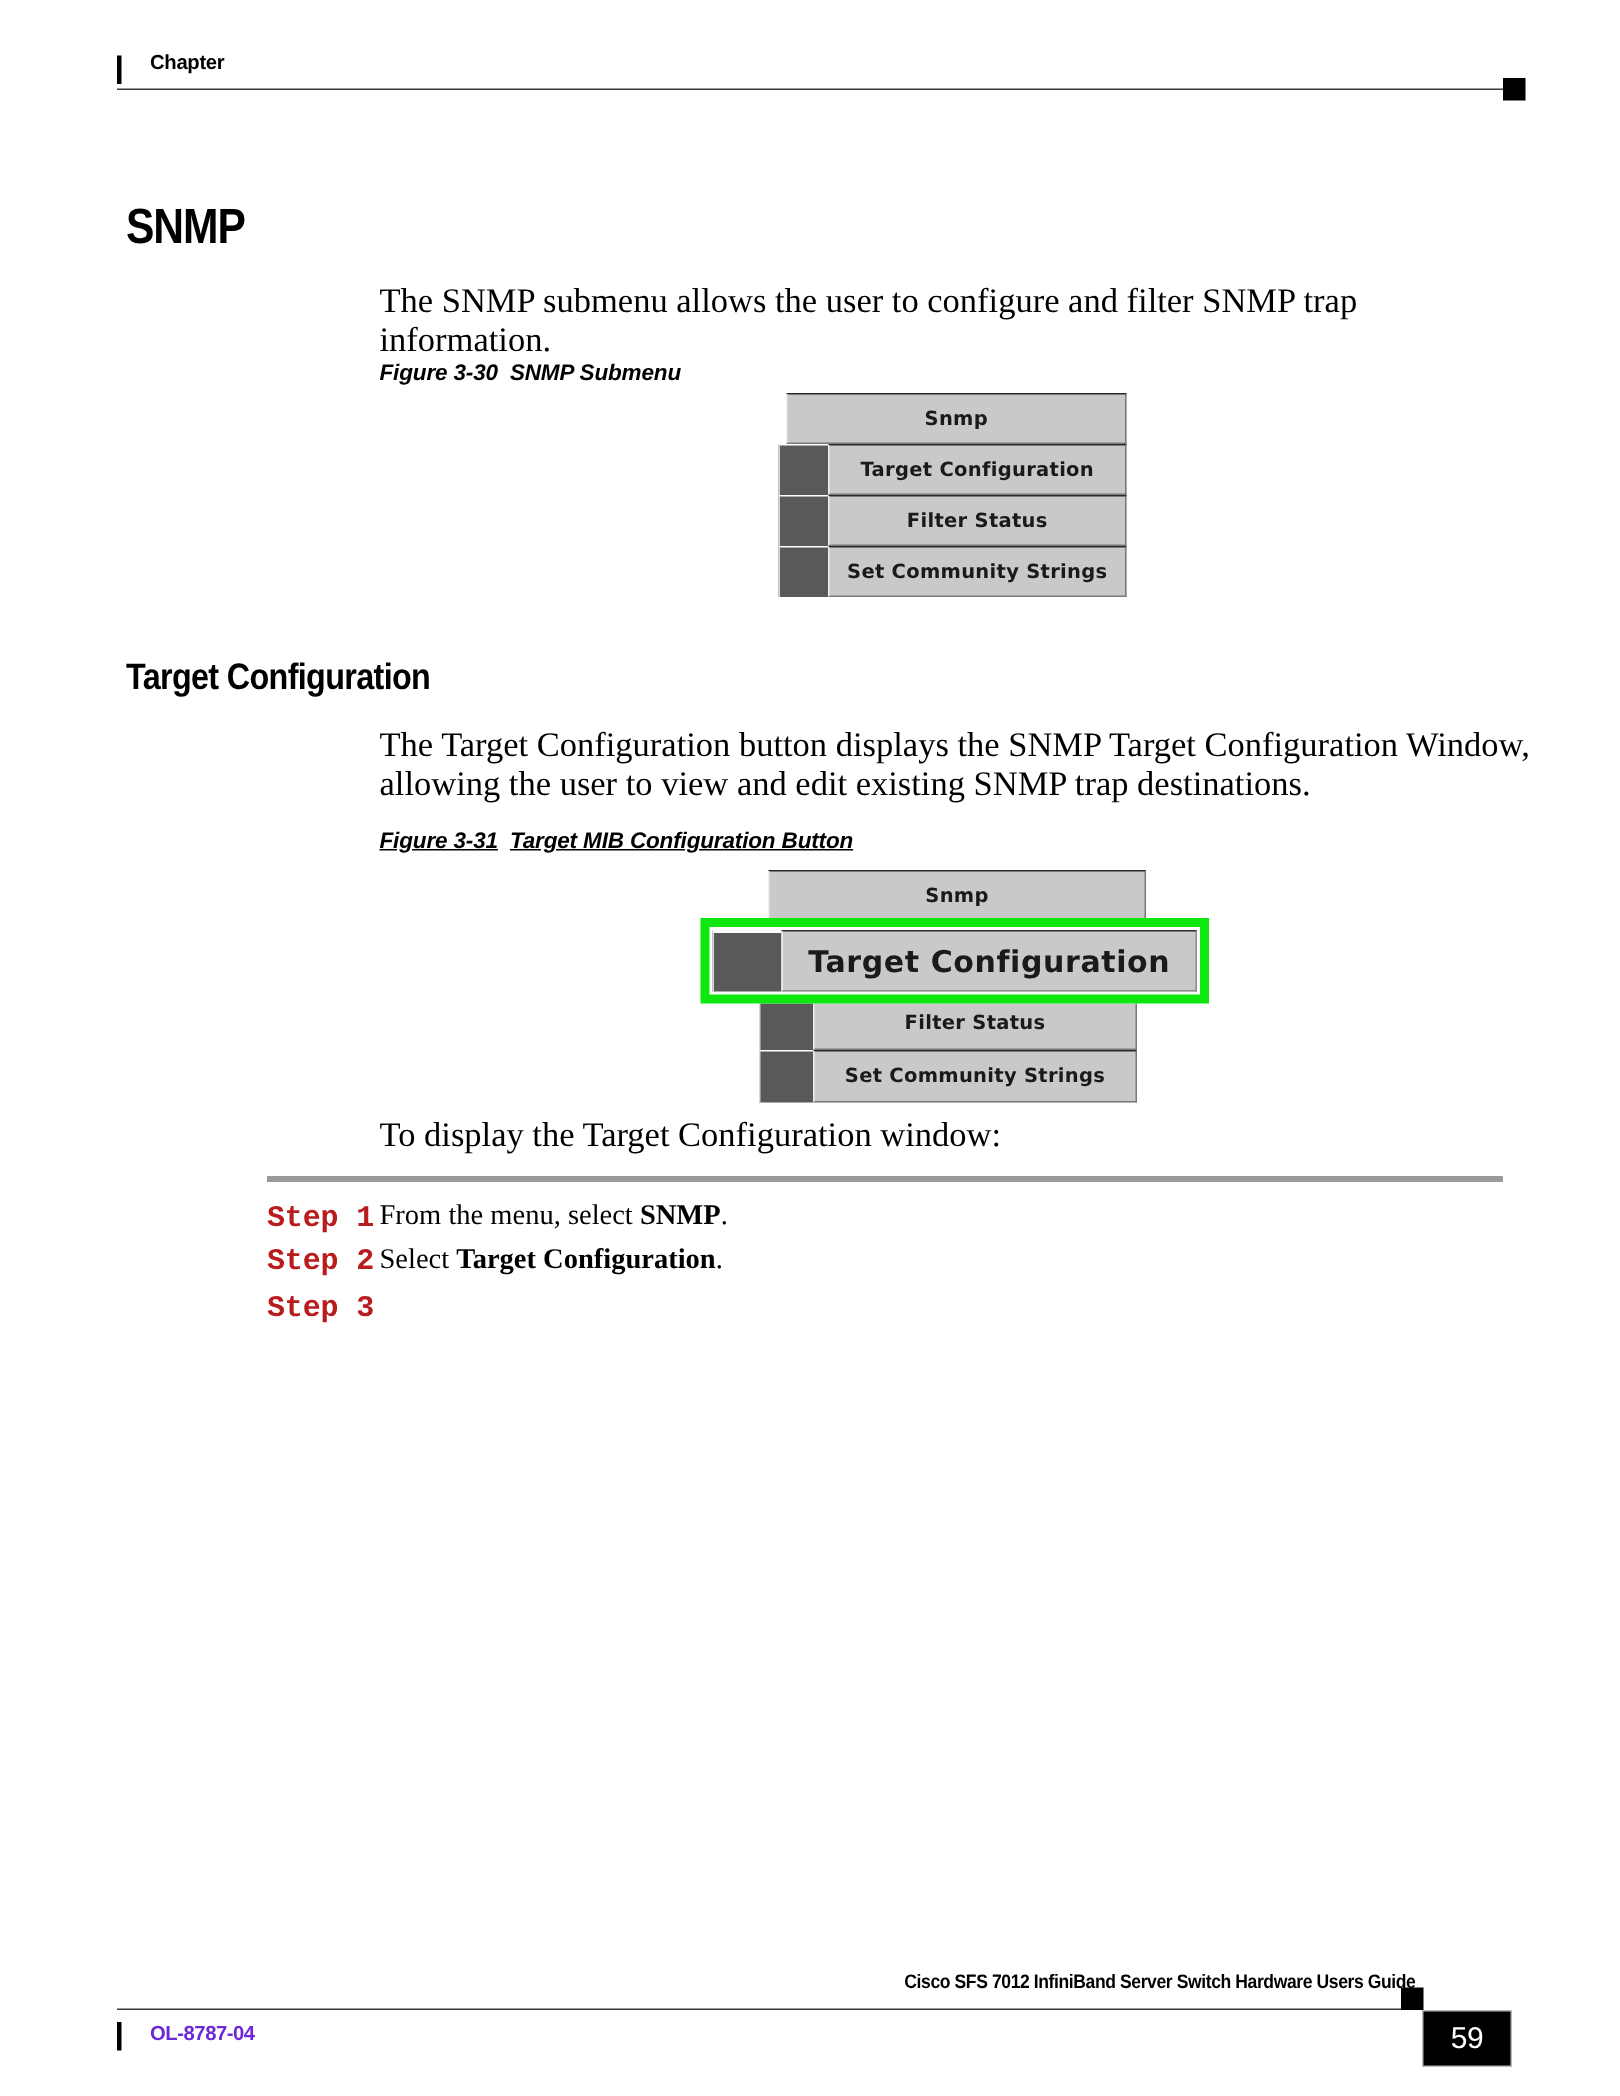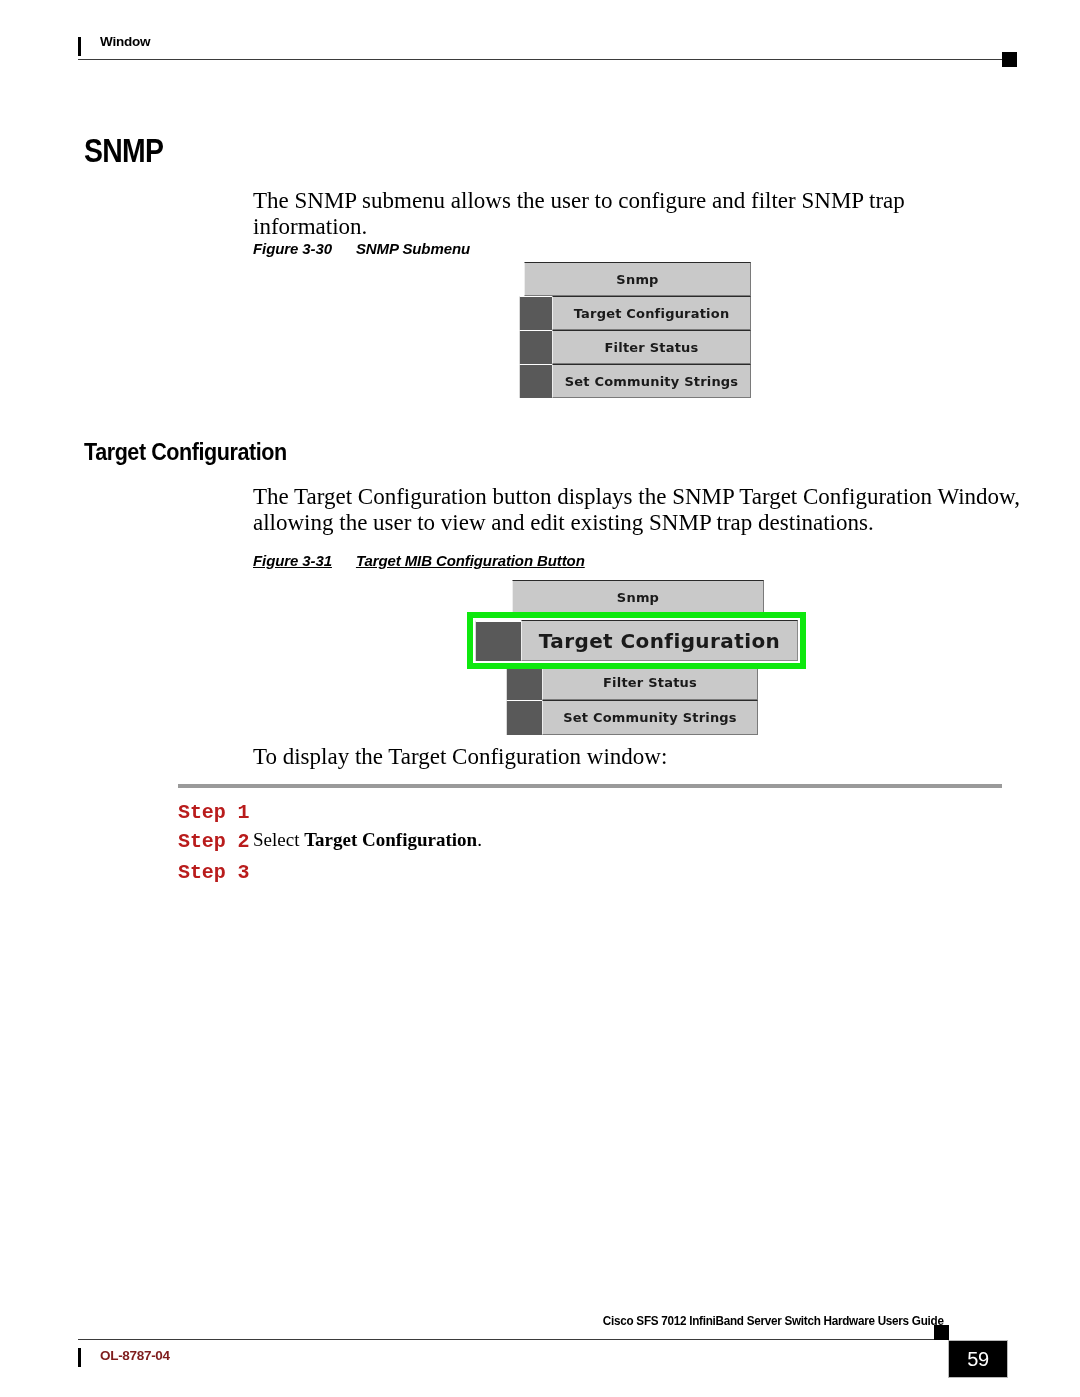--- a/index.html
+++ b/index.html
@@ -101,21 +101,21 @@
   .fig-caption {
     position: absolute;
     font-family: "Liberation Sans", sans-serif;
     font-weight: bold;
     font-style: italic;
     font-size: 15px;
     letter-spacing: -0.1px;
     color: #000;
     white-space: pre;
   }
-  .fig-caption .fig-num { margin-right: 24px; }
+  .fig-caption .fig-num { margin-right: 8px; }
   .cap-330 { left: 253px; top: 240px; }
   .cap-331 { left: 253px; top: 552px; text-decoration: underline; }
 
   
   .menu-widget {
     position: absolute;
   }
   .menu-row {
     position: absolute;
     display: flex;
@@ -282,21 +282,21 @@
     background: #000;
   }
   .footer-docid {
     position: absolute;
     left: 100px;
     top: 1348px;
     font-family: "Liberation Sans", sans-serif;
     font-weight: bold;
     font-size: 13.5px;
     letter-spacing: -0.3px;
-    color: #7f1d1d;
+    color: #6d28d9;
   }
   .page-number-box {
     position: absolute;
     left: 948px;
     top: 1340px;
     width: 60px;
     height: 38px;
     background: #000;
     border: 1px solid #b9b9b9;
     box-sizing: border-box;
@@ -308,21 +308,21 @@
     font-weight: normal;
     font-size: 20px;
     letter-spacing: -0.3px;
   }
 </style>
 </head>
 <body>
 
 <div class="page-header">
   <div class="header-tick"></div>
-  <div class="header-label">Window</div>
+  <div class="header-label">Chapter</div>
   <div class="header-rule"></div>
   <div class="header-square"></div>
 </div>
 
 <div class="h1-title">SNMP</div>
 
 <div class="body-text para-intro">The SNMP submenu allows the user to configure and filter SNMP trap information.</div>
 
 <div class="fig-caption cap-330"><span class="fig-num">Figure 3-30</span><span>SNMP Submenu</span></div>
 
@@ -368,20 +368,21 @@
   <div class="hl-swatch"></div>
   <div class="hl-btn">Target Configuration</div>
 </div>
 
 <div class="body-text para-todisplay">To display the Target Configuration window:</div>
 
 <div class="steps-rule"></div>
 
 <div class="step-row" id="step1">
   <div class="step-label">Step 1</div>
+  <div class="step-text"><span>From the menu, select </span><b>SNMP</b><span>.</span></div>
 </div>
 
 <div class="step-row" id="step2">
   <div class="step-label">Step 2</div>
   <div class="step-text"><span>Select </span><b>Target Configuration</b><span>.</span></div>
 </div>
 
 <div class="step-row" id="step3">
   <div class="step-label">Step 3</div>
 </div>

